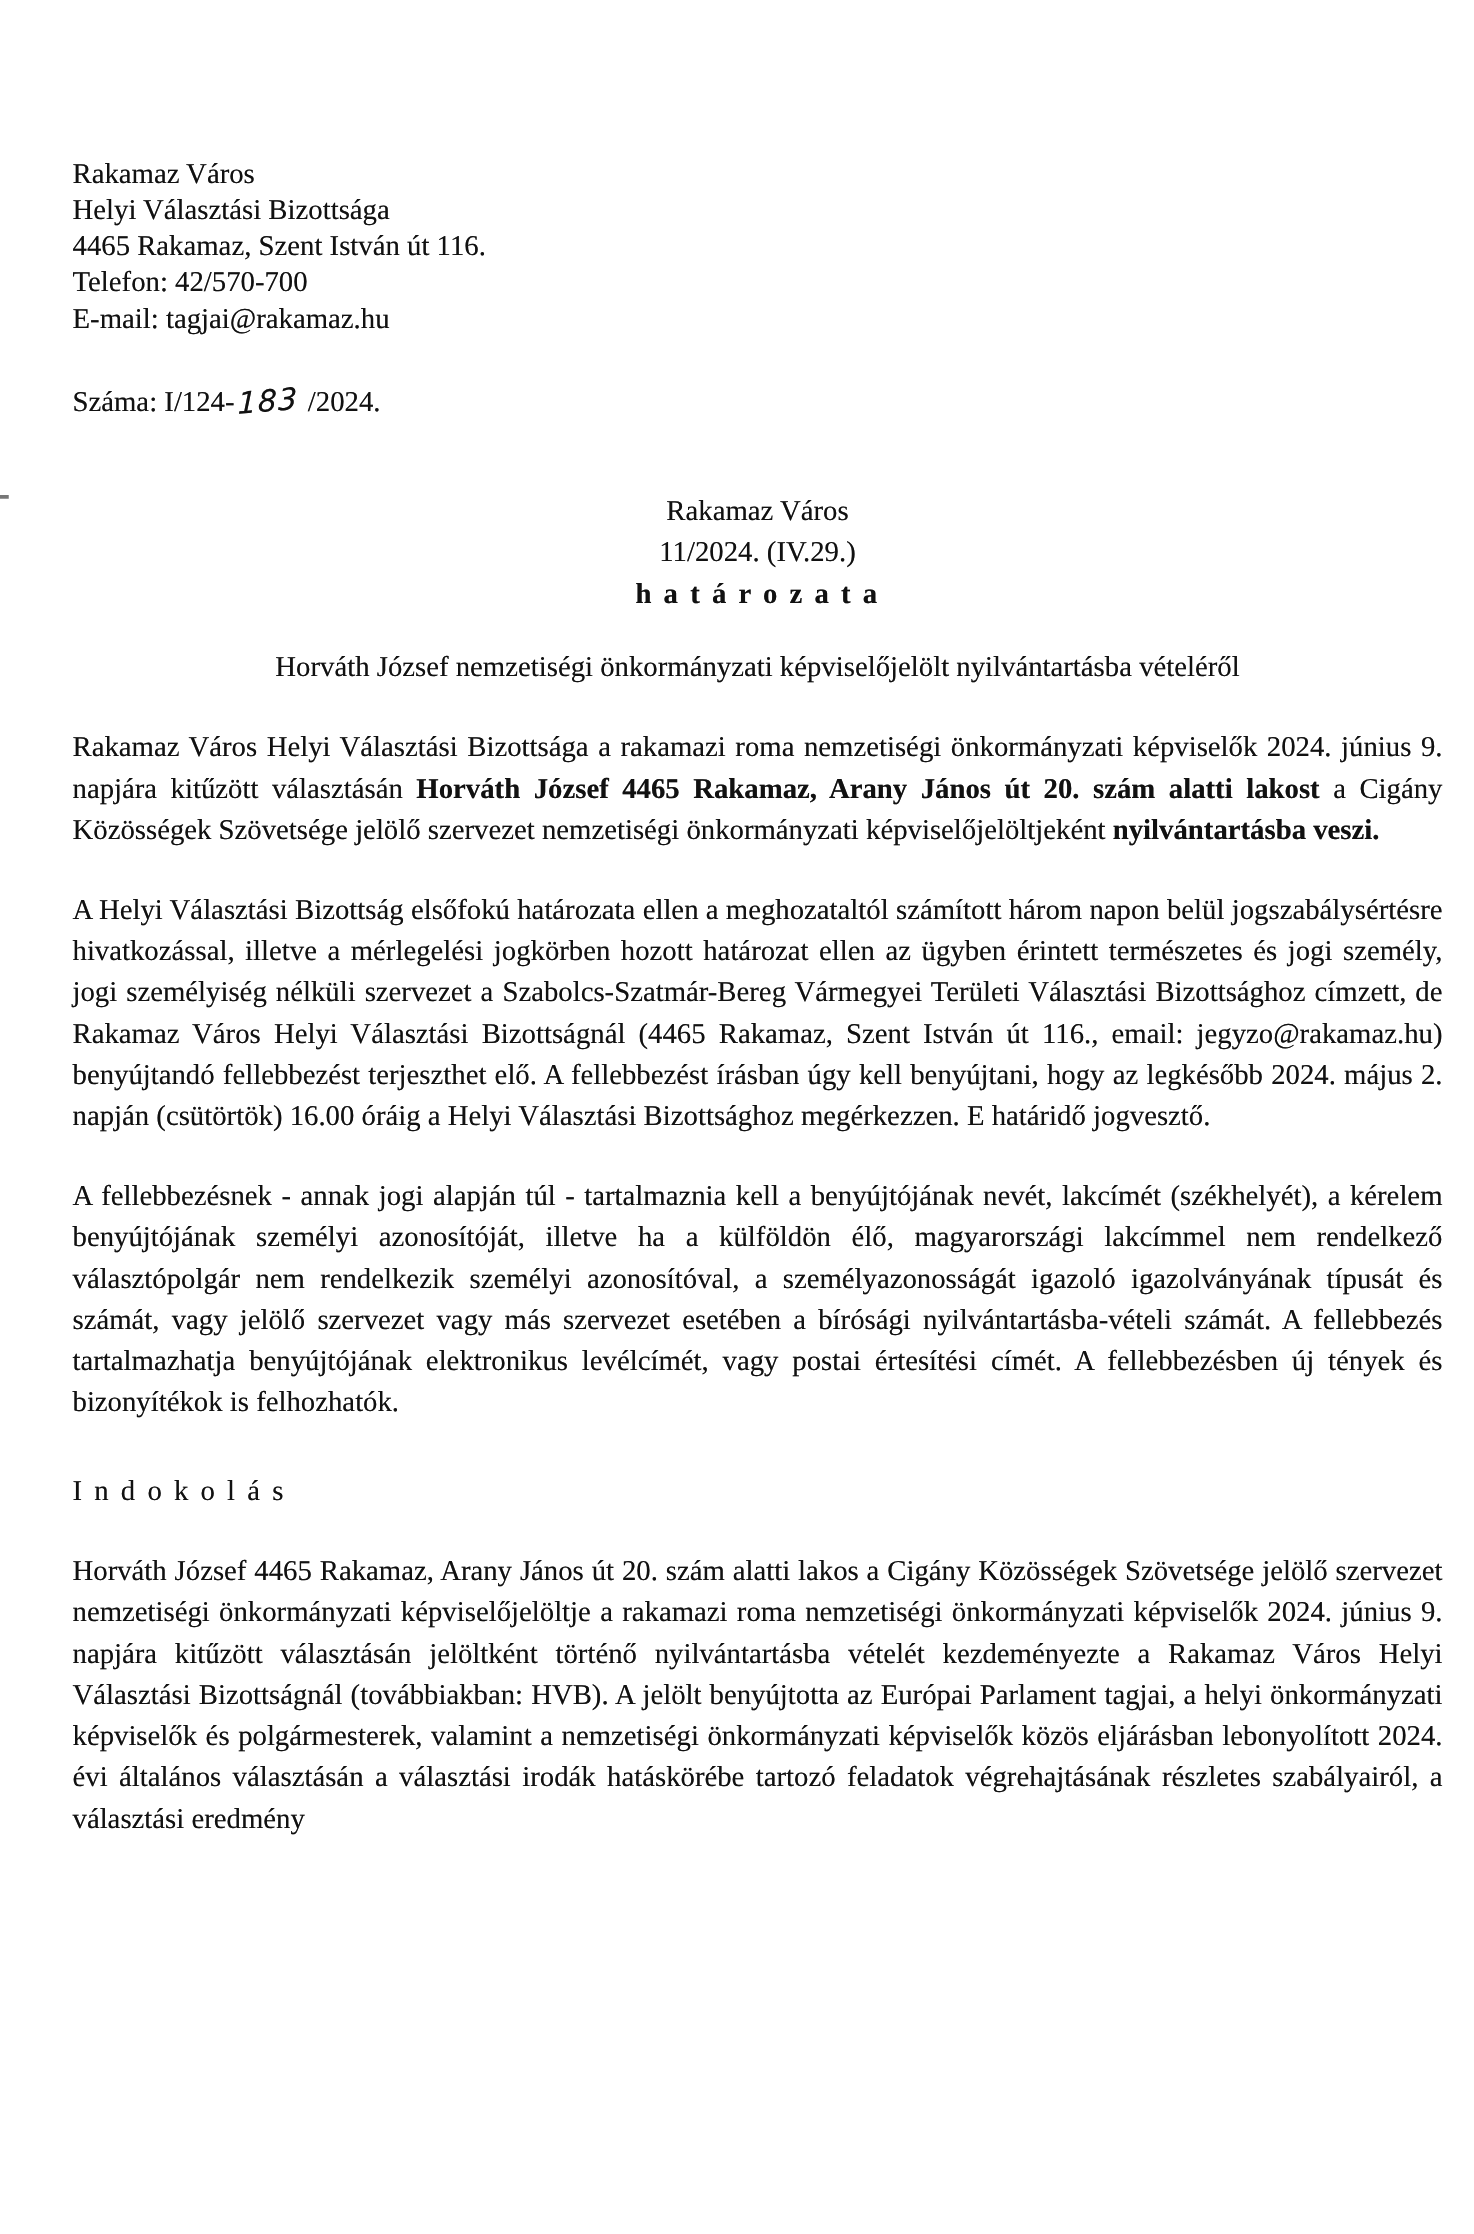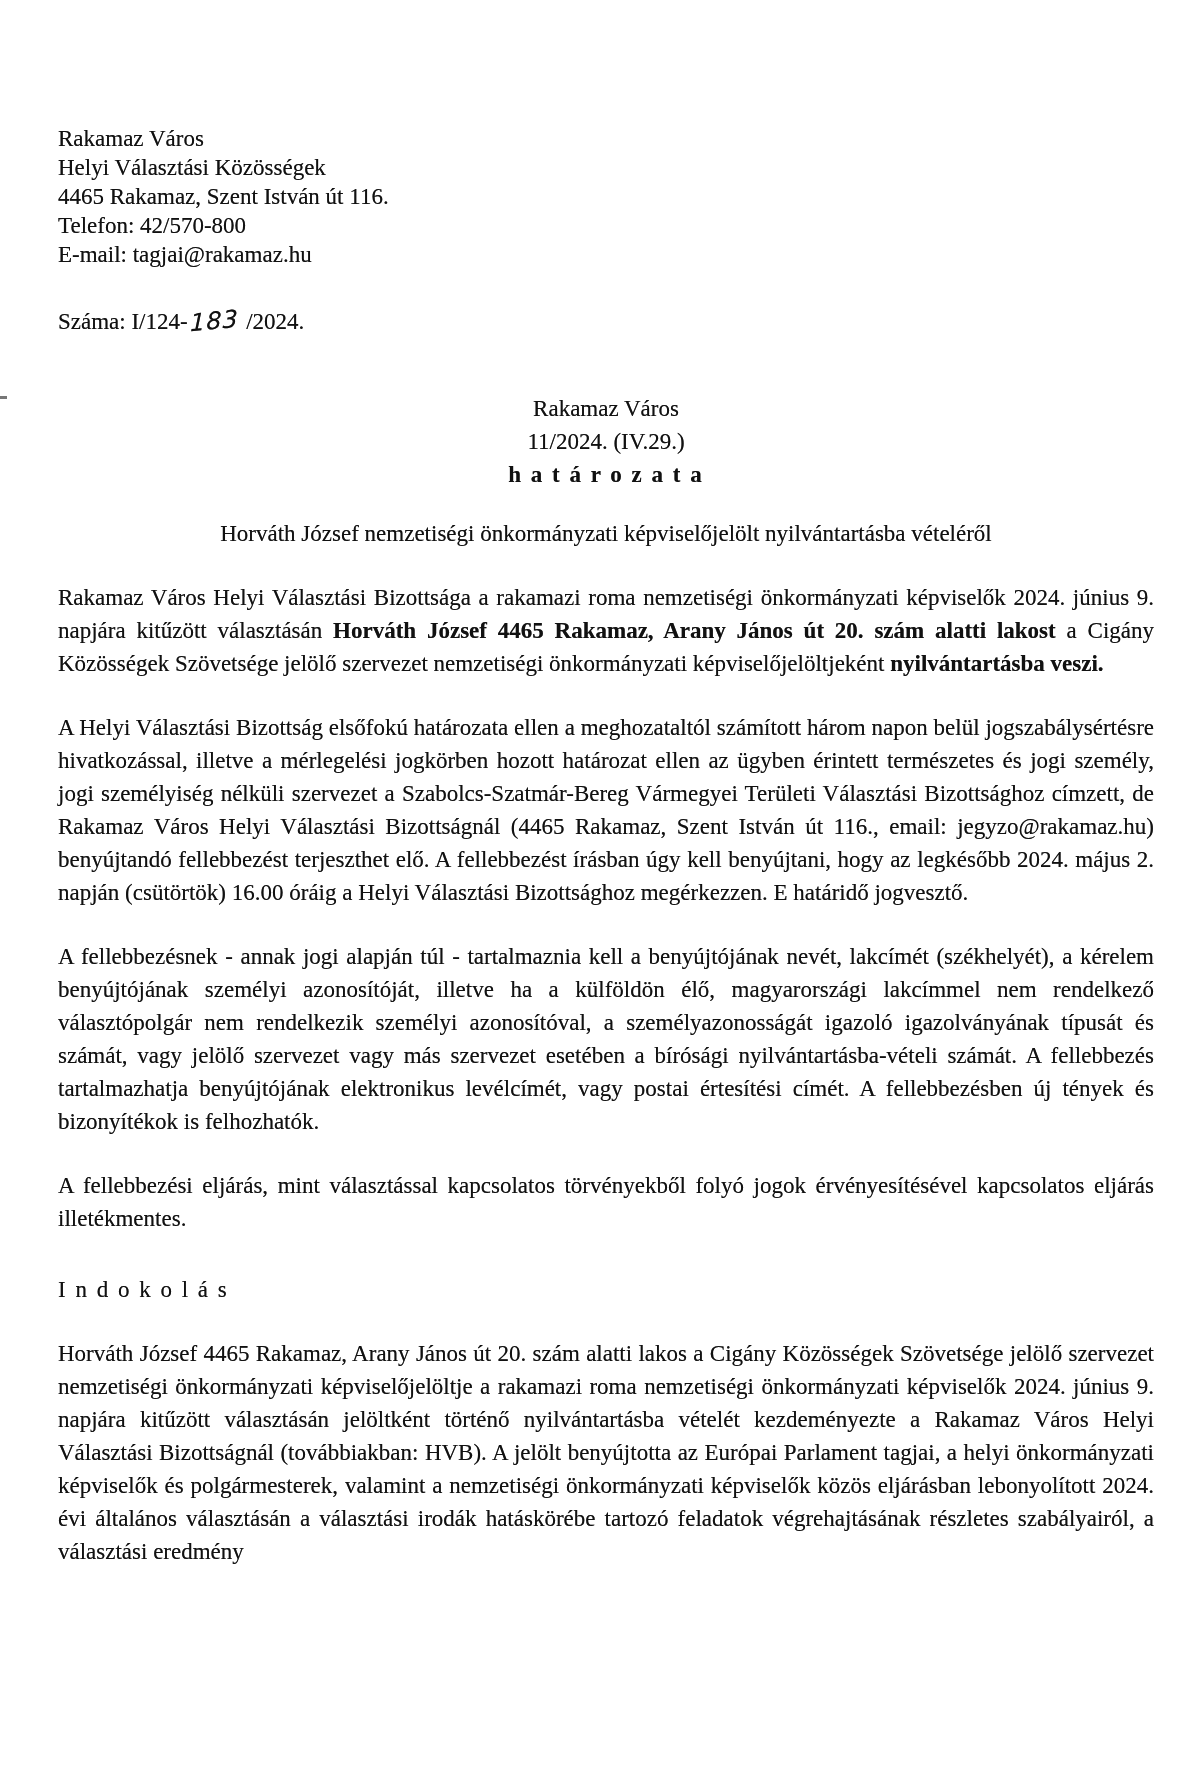--- a/index.html
+++ b/index.html
@@ -86,23 +86,23 @@
 </style>
 </head>
 <body>
 
 <div class="page">
 
   <div class="scan-artifact"></div>
 
   <div class="letterhead txt">
     <div>Rakamaz Város</div>
-    <div>Helyi Választási Közösségek</div>
+    <div>Helyi Választási Bizottsága</div>
     <div>4465 Rakamaz, Szent István út 116.</div>
-    <div>Telefon: 42/570-800</div>
+    <div>Telefon: 42/570-700</div>
     <div>E-mail: tagjai@rakamaz.hu</div>
   </div>
 
   <div class="case-number txt">
     <span>Száma: I/124-</span><span class="handwritten">183</span><span> /2024.</span>
   </div>
 
   <div class="decision-heading txt">
     <div>Rakamaz Város</div>
     <div>11/2024. (IV.29.)</div>
@@ -112,19 +112,18 @@
   <div class="subject-title txt">Horváth József nemzetiségi önkormányzati képviselőjelölt nyilvántartásba vételéről</div>
 
   <p class="para txt">
     <span>Rakamaz Város Helyi Választási Bizottsága a rakamazi roma nemzetiségi önkormányzati képviselők 2024. június 9. napjára kitűzött választásán </span><span class="b">Horváth József 4465 Rakamaz, Arany János út 20. szám alatti lakost</span><span> a Cigány Közösségek Szövetsége jelölő szervezet nemzetiségi önkormányzati képviselőjelöltjeként </span><span class="b">nyilvántartásba veszi.</span>
   </p>
 
   <p class="para txt">A Helyi Választási Bizottság elsőfokú határozata ellen a meghozataltól számított három napon belül jogszabálysértésre hivatkozással, illetve a mérlegelési jogkörben hozott határozat ellen az ügyben érintett természetes és jogi személy, jogi személyiség nélküli szervezet a Szabolcs-Szatmár-Bereg Vármegyei Területi Választási Bizottsághoz címzett, de Rakamaz Város Helyi Választási Bizottságnál (4465 Rakamaz, Szent István út 116., email: jegyzo@rakamaz.hu) benyújtandó fellebbezést terjeszthet elő. A fellebbezést írásban úgy kell benyújtani, hogy az legkésőbb 2024. május 2. napján (csütörtök) 16.00 óráig a Helyi Választási Bizottsághoz megérkezzen. E határidő jogvesztő.</p>
 
   <p class="para txt">A fellebbezésnek - annak jogi alapján túl - tartalmaznia kell a benyújtójának nevét, lakcímét (székhelyét), a kérelem benyújtójának személyi azonosítóját, illetve ha a külföldön élő, magyarországi lakcímmel nem rendelkező választópolgár nem rendelkezik személyi azonosítóval, a személyazonosságát igazoló igazolványának típusát és számát, vagy jelölő szervezet vagy más szervezet esetében a bírósági nyilvántartásba-vételi számát. A fellebbezés tartalmazhatja benyújtójának elektronikus levélcímét, vagy postai értesítési címét. A fellebbezésben új tények és bizonyítékok is felhozhatók.</p>
 
-  <p class="para txt">A fellebbezési eljárás, mint választással kapcsolatos törvényekből folyó jogok érvényesítésével kapcsolatos eljárás illetékmentes.</p>
 
   <div class="section-heading txt">I n d o k o l á s</div>
 
   <p class="para txt">Horváth József 4465 Rakamaz, Arany János út 20. szám alatti lakos a Cigány Közösségek Szövetsége jelölő szervezet nemzetiségi önkormányzati képviselőjelöltje a rakamazi roma nemzetiségi önkormányzati képviselők 2024. június 9. napjára kitűzött választásán jelöltként történő nyilvántartásba vételét kezdeményezte a Rakamaz Város Helyi Választási Bizottságnál (továbbiakban: HVB). A jelölt benyújtotta az Európai Parlament tagjai, a helyi önkormányzati képviselők és polgármesterek, valamint a nemzetiségi önkormányzati képviselők közös eljárásban lebonyolított 2024. évi általános választásán a választási irodák hatáskörébe tartozó feladatok végrehajtásának részletes szabályairól, a választási eredmény</p>
 
 </div>
 
 </body></html>

